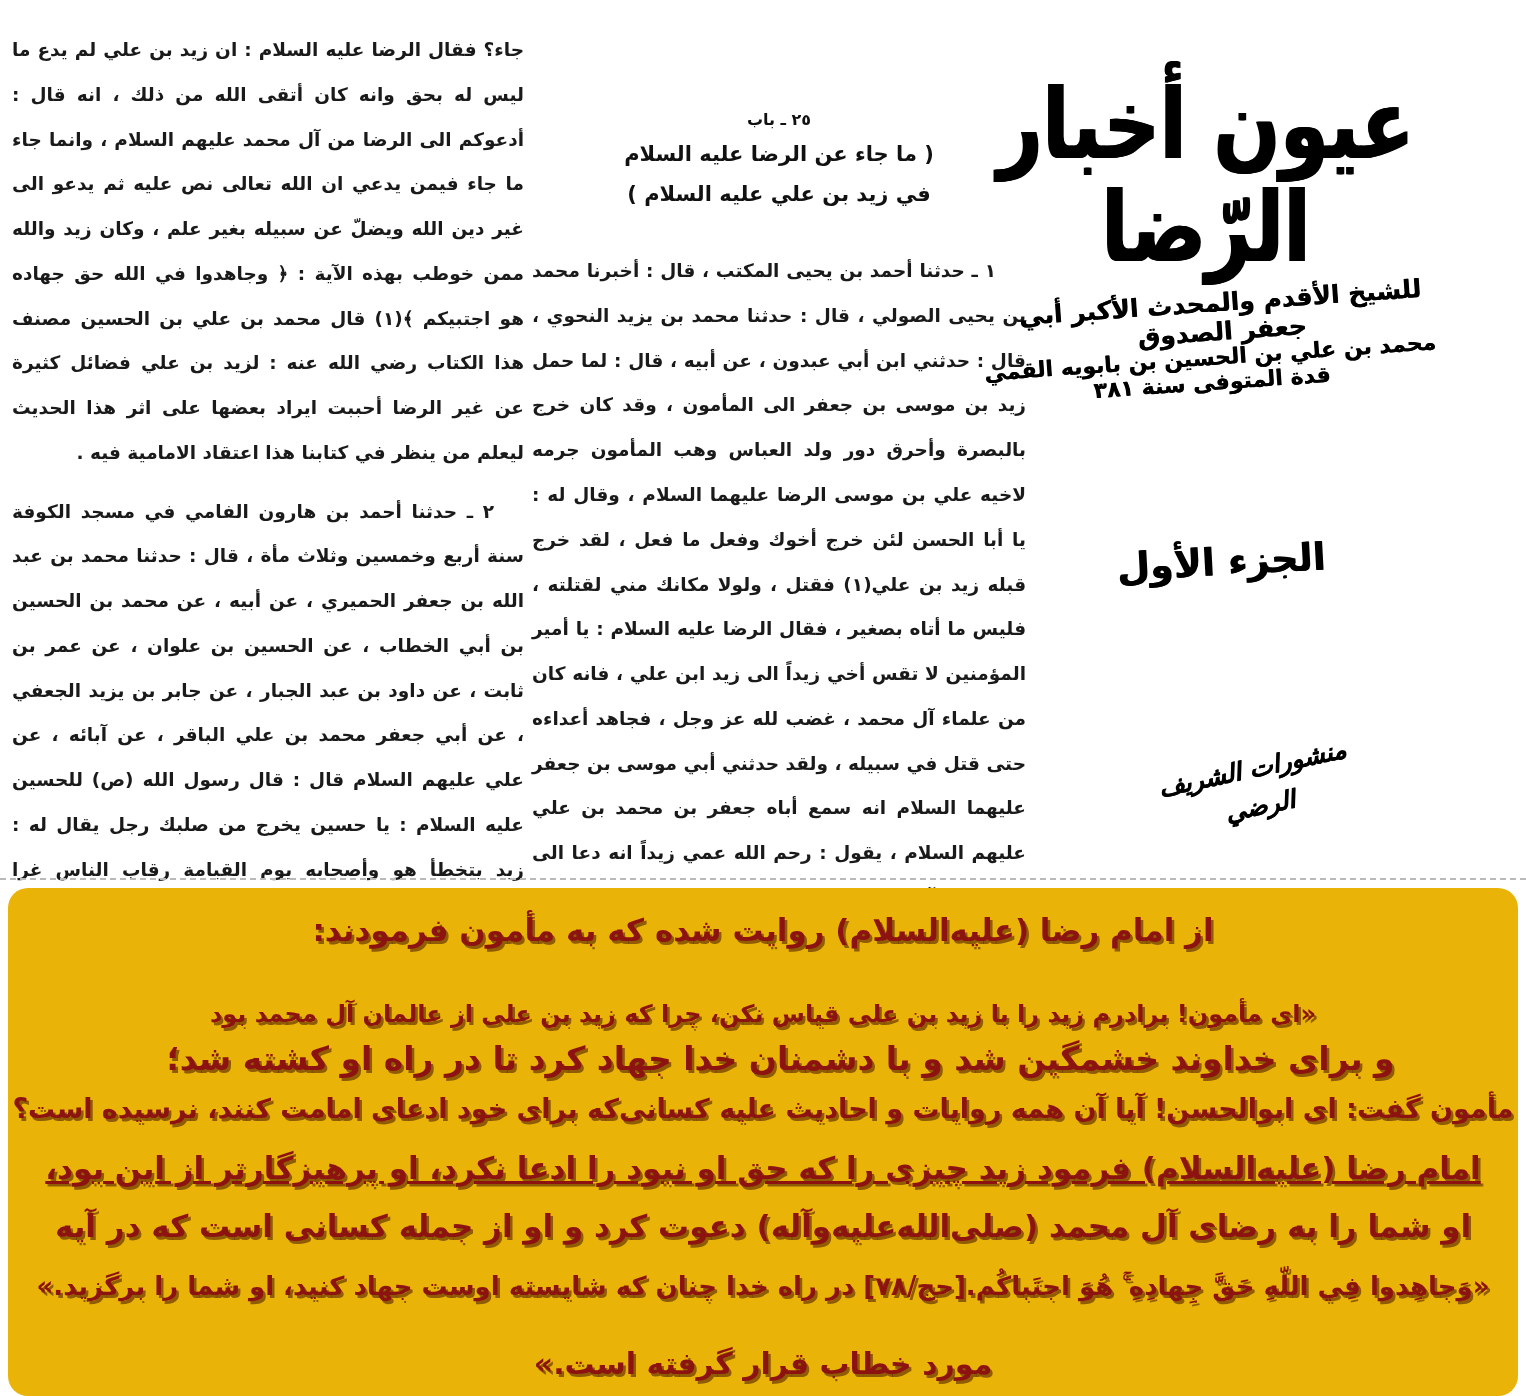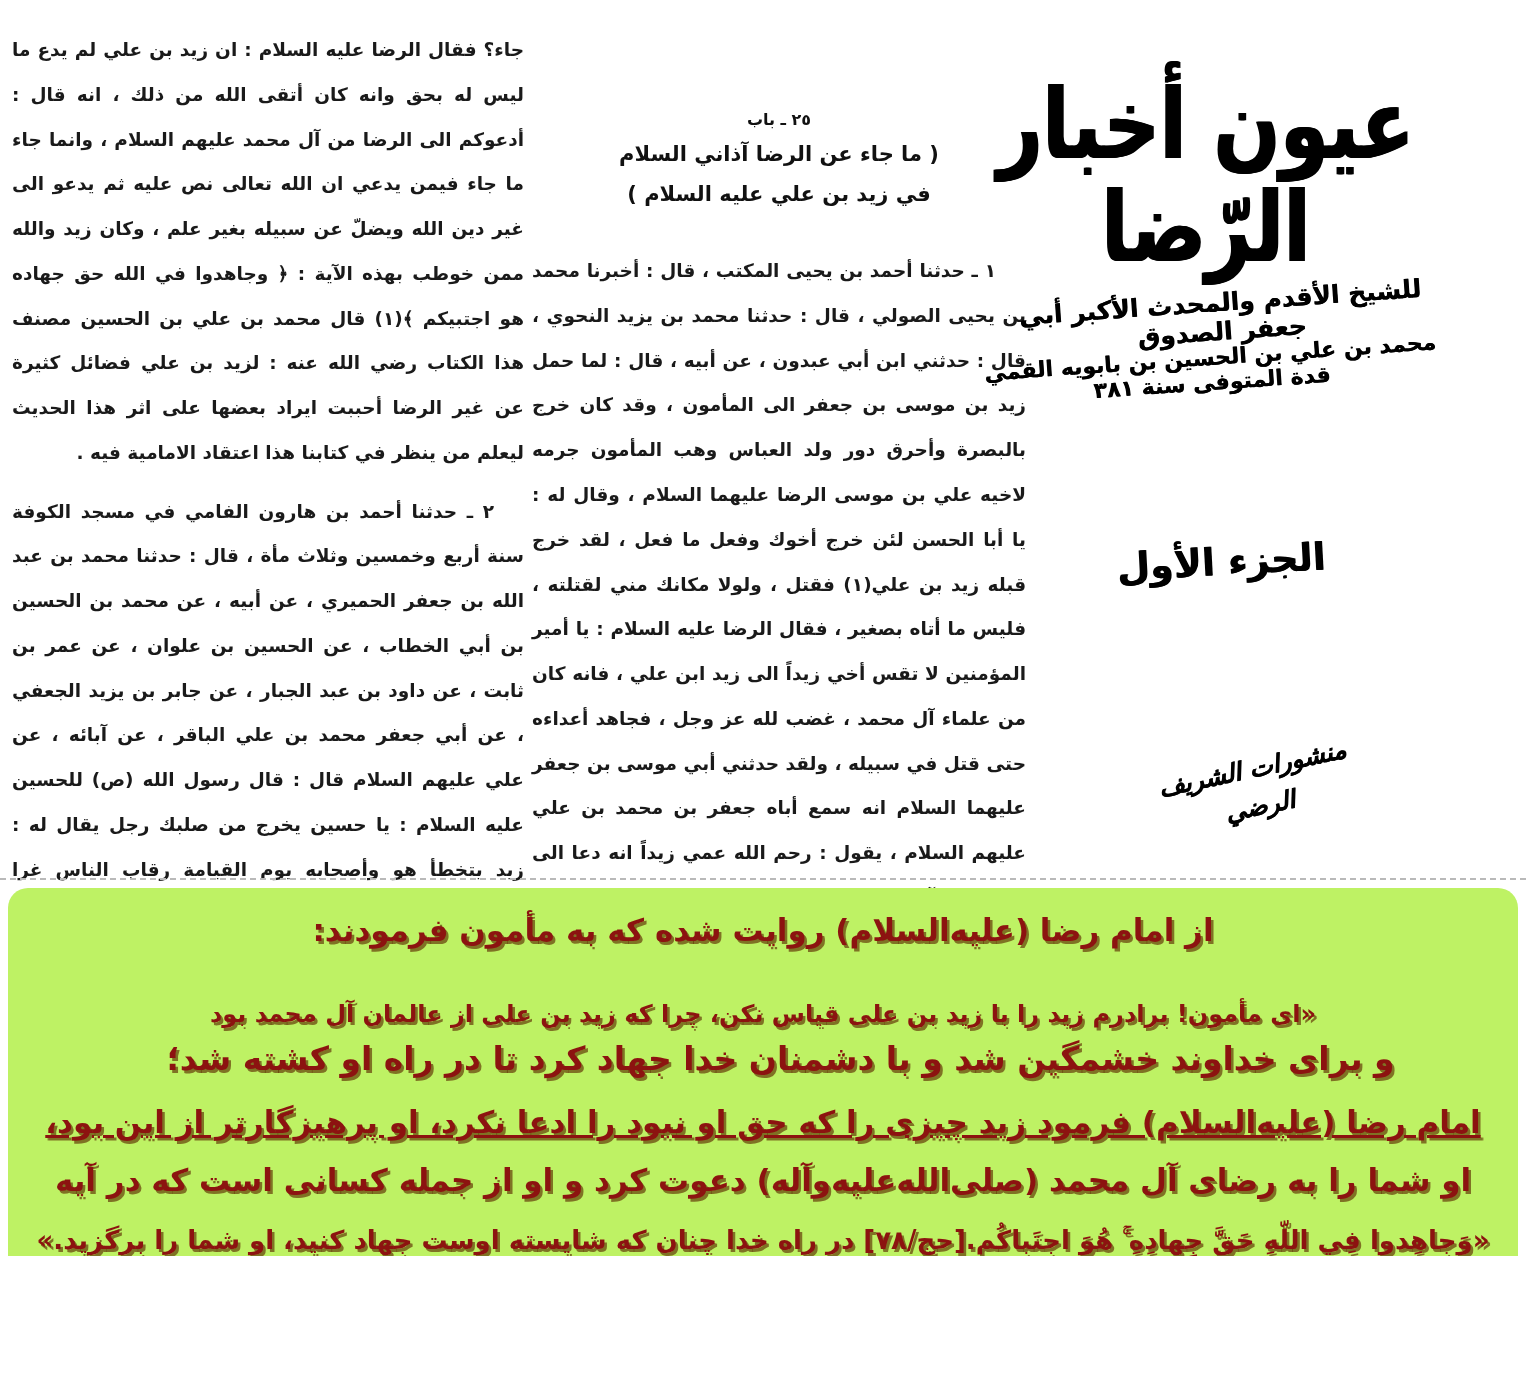--- a/index.html
+++ b/index.html
@@ -1,18 +1,18 @@
 <!DOCTYPE html>
 <html lang="fa" dir="rtl"><head>
 <meta charset="utf-8">
 <style>
   html,body{margin:0;padding:0;}
   #root{
     position:relative;
-    width:1526px;height:1256px;
+    width:1526px;height:1396px;
     background:#ffffff;
     overflow:hidden;
     font-family:"DejaVu Sans",sans-serif;
     color:#111;
   }
   
   .book-page{position:absolute;direction:rtl;}
   .body-text{
     font-size:18.5px;font-weight:700;line-height:2.42;
     text-align:justify;text-justify:inter-word;
@@ -106,44 +106,45 @@
   <div class="book-page" style="left:12px;top:28px;width:512px;">
     <p class="body-text">جاء؟ فقال الرضا  عليه السلام : ان زيد بن علي لم يدع ما ليس له بحق وانه كان أتقى الله من ذلك ، انه قال : أدعوكم الى الرضا من آل محمد عليهم السلام ، وانما جاء ما جاء فيمن يدعي ان الله تعالى نص عليه ثم يدعو الى غير دين الله ويضلّ عن سبيله بغير علم ، وكان زيد والله ممن خوطب بهذه الآية : ﴿ وجاهدوا في الله حق جهاده هو اجتبيكم ﴾(١) قال محمد بن علي بن الحسين مصنف هذا الكتاب رضي الله عنه : لزيد بن علي فضائل كثيرة عن غير الرضا أحببت ايراد بعضها على اثر هذا الحديث ليعلم من ينظر في كتابنا هذا اعتقاد الامامية فيه .</p>
     <p class="body-text indent">٢ ـ حدثنا أحمد بن هارون الفامي في مسجد الكوفة سنة أربع وخمسين وثلاث مأة ، قال : حدثنا محمد بن عبد الله بن جعفر الحميري ، عن أبيه ، عن محمد بن الحسين بن أبي الخطاب ، عن الحسين بن علوان ، عن عمر بن ثابت ، عن داود بن عبد الجبار ، عن جابر بن يزيد الجعفي ، عن أبي جعفر محمد بن علي الباقر ، عن آبائه ، عن علي عليهم السلام قال : قال رسول الله (ص) للحسين عليه السلام : يا حسين يخرج من صلبك رجل يقال له : زيد يتخطأ هو وأصحابه يوم القيامة رقاب الناس غرا محجلين يدخلون الجنة بلا حساب .</p>
     <p class="body-text indent">٣ ـ حدثنا أحمد بن محمد بن رزمة القزويني ، قال : حدثنا أحمد بن عيسى العلوي الحسيني ، قال : حدثنا عباد بن يعقوب الاسدي ، قال : حدثنا حبيب بن أرطأة ، عن محمد بن ذكوان ، عن عمرو بن خالد ، قال : حدثني زيد بن علي بن الحسين عليه السلام وهو آخذ بشعره ، قال : حدثني أبي علي ابن الحسين عليهما السلام وهو آخذ بشعره ، قال : حدثني الحسين بن علي عليهما السلام وهو آخذ بعشره ، قال : حدثني علي بن أبي طالب عليه السلام وهو آخذ بشعره ، عن رسول الله (ص) ، وهو آخذ بشعره ، قال : من آذى شعرة مني فقد آذاني ، ومن آذاني فقد آذى الله عز وجل ، ومن آذى الله عز وجل لعنه الله ملؤ السماء والارض .</p>
 
   </div>
 
   <div class="book-page" style="left:532px;top:105px;width:494px;">
     <div class="chapter-heading">
       <div class="h-line1">٢٥ ـ باب</div>
-      <div class="h-line2">( ما جاء عن الرضا آذاني السلام</div>
+      <div class="h-line2">( ما جاء عن الرضا عليه السلام</div>
       <div class="h-line2">في زيد بن علي عليه السلام )</div>
     </div>
     <p class="body-text indent">١ ـ حدثنا أحمد بن يحيى المكتب ، قال : أخبرنا محمد بن يحيى الصولي ، قال : حدثنا محمد بن يزيد النحوي ، قال : حدثني ابن أبي عبدون ، عن أبيه ، قال : لما حمل زيد بن موسى بن جعفر الى المأمون ، وقد كان خرج بالبصرة وأحرق دور ولد العباس وهب المأمون جرمه لاخيه علي بن موسى الرضا عليهما السلام ، وقال له : يا أبا الحسن لئن خرج أخوك وفعل ما فعل ، لقد خرج قبله زيد بن علي(١) فقتل ، ولولا مكانك مني لقتلته ، فليس ما أتاه بصغير ، فقال الرضا عليه السلام : يا أمير المؤمنين لا تقس أخي زيداً الى زيد ابن علي ، فانه كان من علماء آل محمد ، غضب لله عز وجل ، فجاهد أعداءه حتى قتل في سبيله ، ولقد حدثني أبي موسى بن جعفر عليهما السلام انه سمع أباه جعفر بن محمد بن علي عليهم السلام ، يقول : رحم الله عمي زيداً انه دعا الى الرضا من آل محمد ، ولو ظفر لوفى بما دعا اليه ، ولقد استشارني في خروجه ، فقلت له : يا عم ان رضيت أن تكون المقتول المصلوب بالكناسة(٢) فشأنك ، فلما ولّى ، قال جعفر بن محمد : ويل لمن سمع واعيته(٣) فلم يجبه ، فقال المأمون : يا أبا الحسن أليس قد جاء فيمن ادعى الامامة بغير حقها ما</p>
     <hr class="footnote-divider">
     <div class="footnote">(١) اي زيد بن علي بن الحسين عليهم السلام .</div>
     <div class="footnote">(٢) الكناسة بالضم : موضع الزبالة واسم محلة بالكوفة .</div>
     <div class="footnote">(٣) الواعية : الصراخ والصوت كما في القاموس .</div>
     <div class="page-number">٢٢٥</div>
   </div>
 
   <div class="title-page">
     <div class="main-title">عيون أخبار الرّضا</div>
     <div class="subtitle1">للشيخ الأقدم والمحدث الأكبر أبي جعفر الصدوق</div>
     <div class="subtitle2">محمد بن علي بن الحسين بن بابويه القمي قدة المتوفى سنة ٣٨١</div>
     <div class="volume">الجزء الأول</div>
     <div class="publisher-mark">منشورات الشريف الرضي</div>
   </div>
 
   <div class="scan-line"></div>
 
-  <div class="banner" style="background-color: #bef264; color: rgb(140, 19, 16);">
+  <div class="banner" style="background-color: #eab308; color: rgb(140, 19, 16);">
     <div class="b-line b1">از امام رضا (علیه‌السلام) روایت شده که به مأمون فرمودند:</div>
     <div class="b-line b2">«ای مأمون! برادرم زید را با زید بن علی قیاس نکن، چرا که زید بن علی از عالمان آل محمد بود</div>
     <div class="b-line b3">و برای خداوند خشمگین شد و با دشمنان خدا جهاد کرد تا در راه او کشته شد؛</div>
+    <div class="b-line b4">مأمون گفت: ای ابوالحسن! آیا آن همه روایات و احادیث علیه کسانی‌که برای خود ادعای امامت کنند، نرسیده است؟</div>
     <div class="b-line b5">امام رضا (علیه‌السلام) فرمود زید چیزی را که حق او نبود را ادعا نکرد، او پرهیزگارتر از این بود،</div>
     <div class="b-line b6">او شما را به رضای آل محمد (صلی‌الله‌علیه‌وآله) دعوت کرد و او از جمله کسانی است که در آیه</div>
     <div class="b-line b7">«وَجاهِدوا فِي اللّهِ حَقَّ جِهادِهِ ۚ هُوَ اجتَباكُم.[حج/۷۸] در راه خدا چنان که شایسته اوست جهاد کنید، او شما را برگزید.»</div>
     <div class="b-line b8">مورد خطاب قرار گرفته است.»</div>
   </div>
 
 </div>
 
 </body></html>

